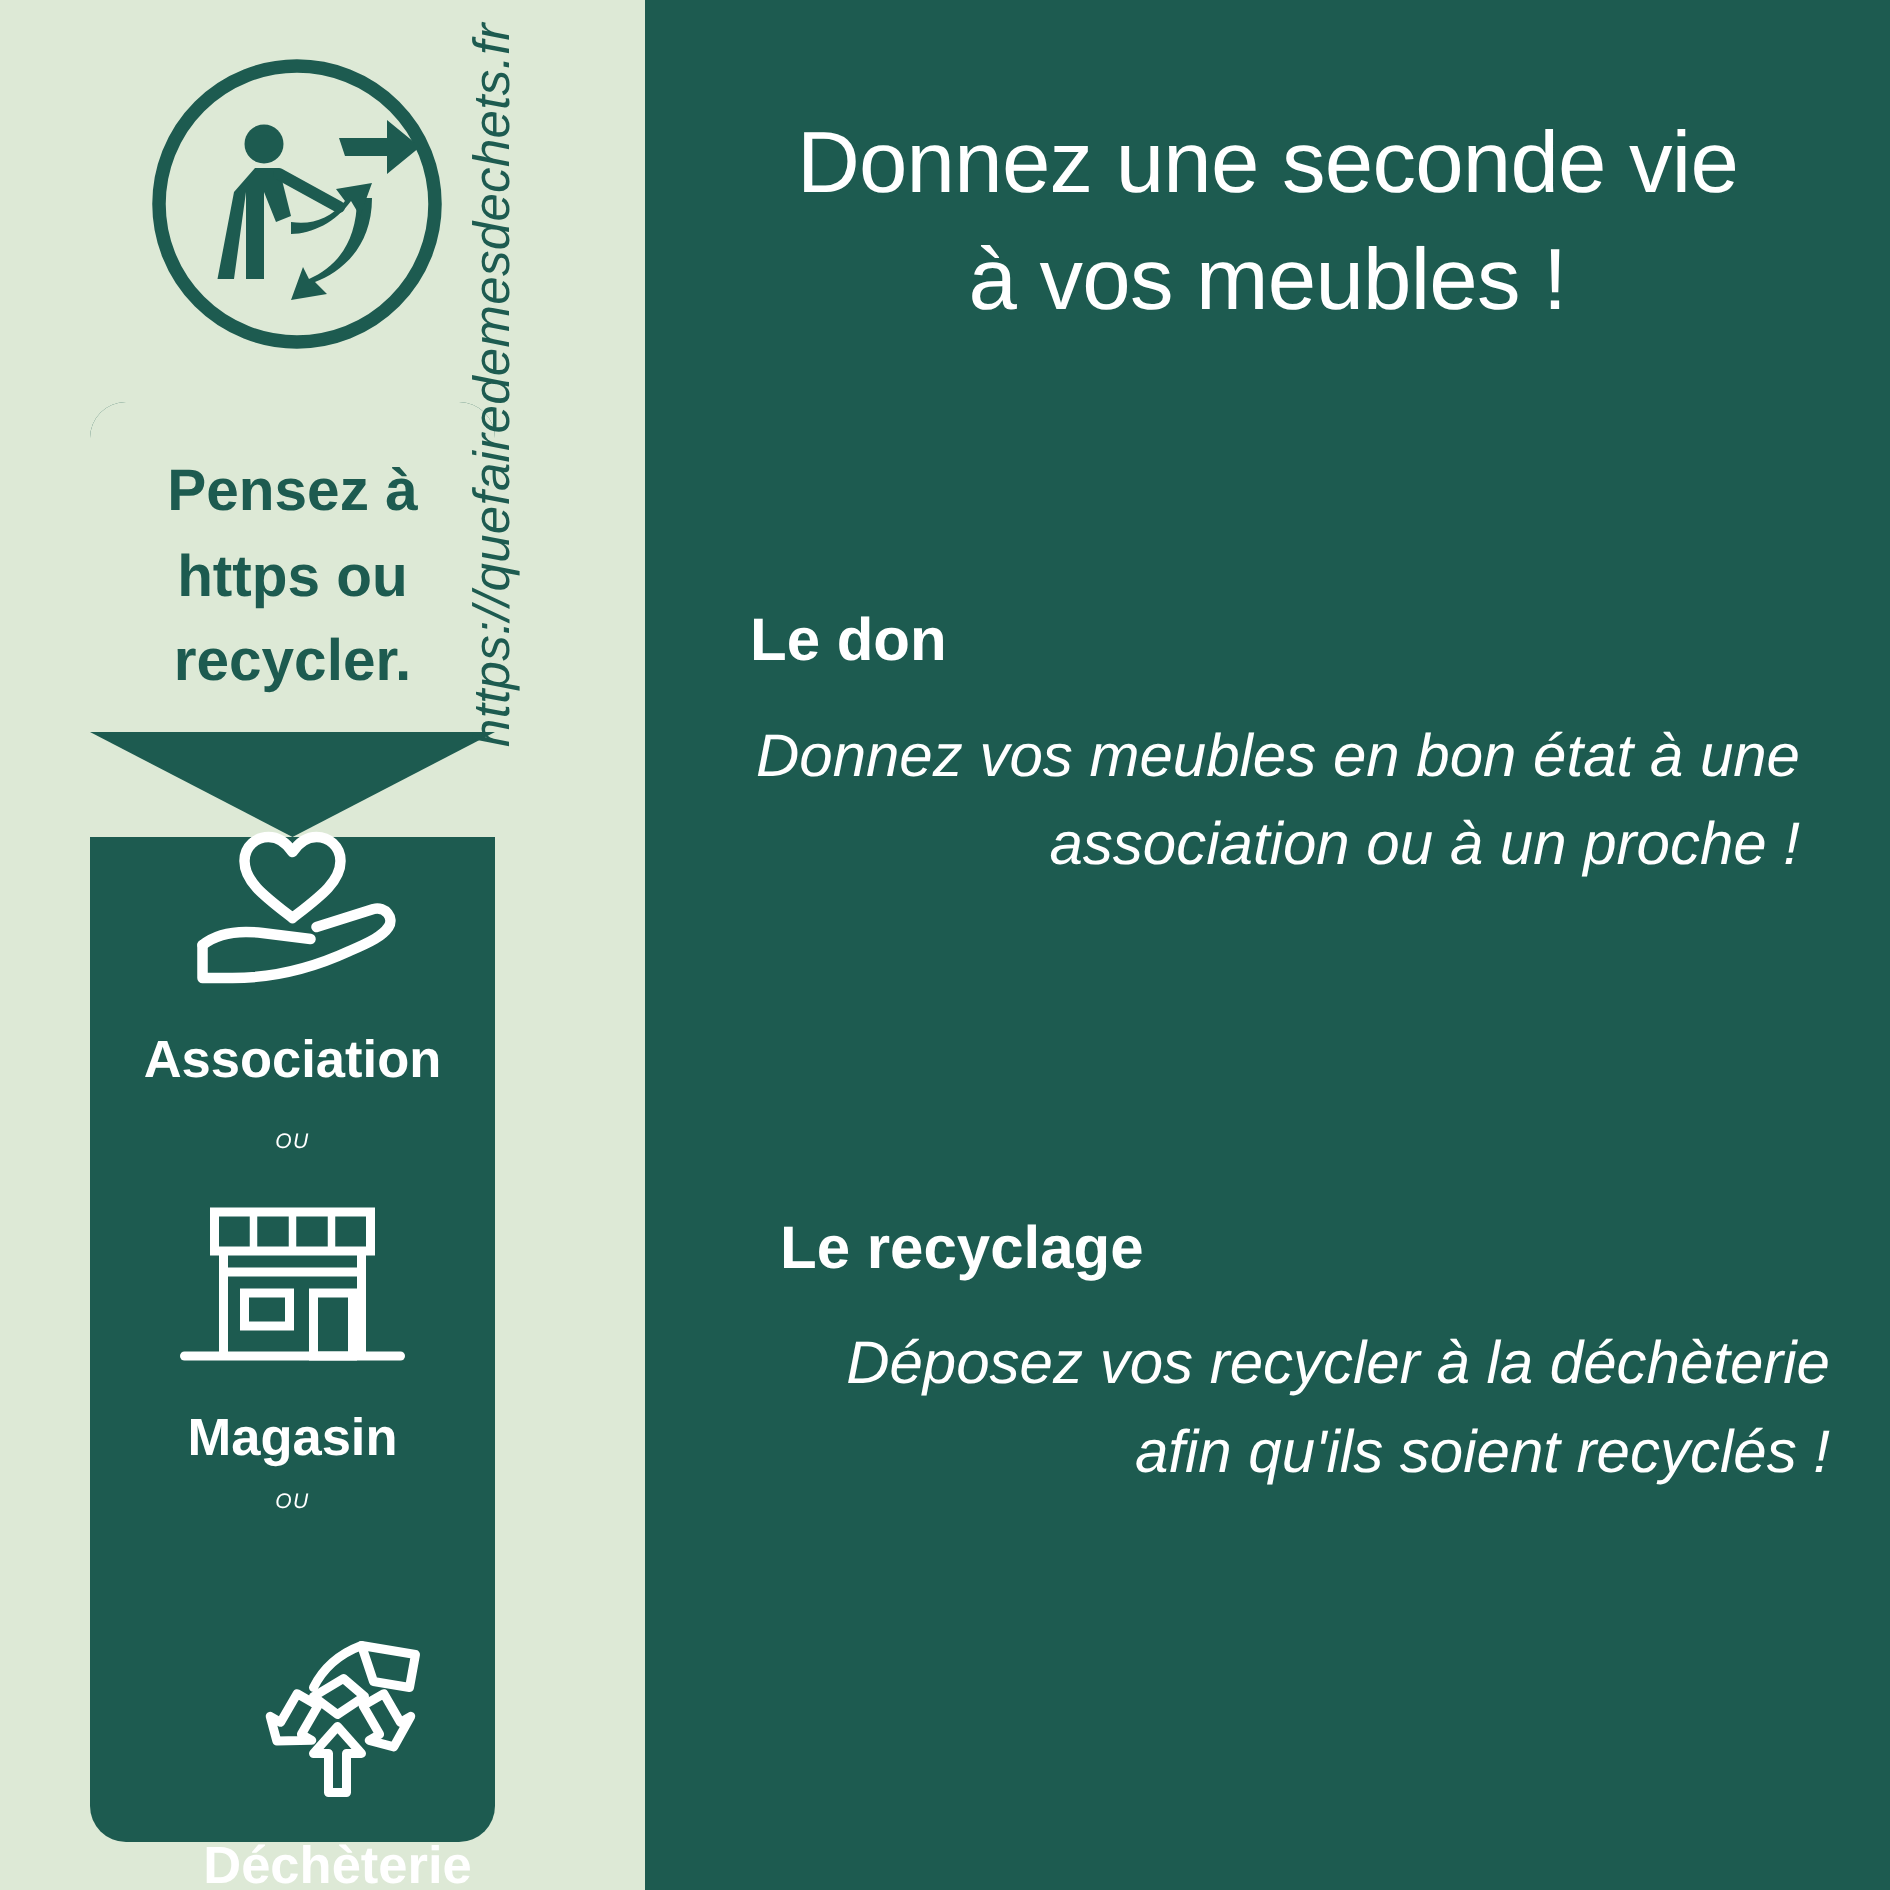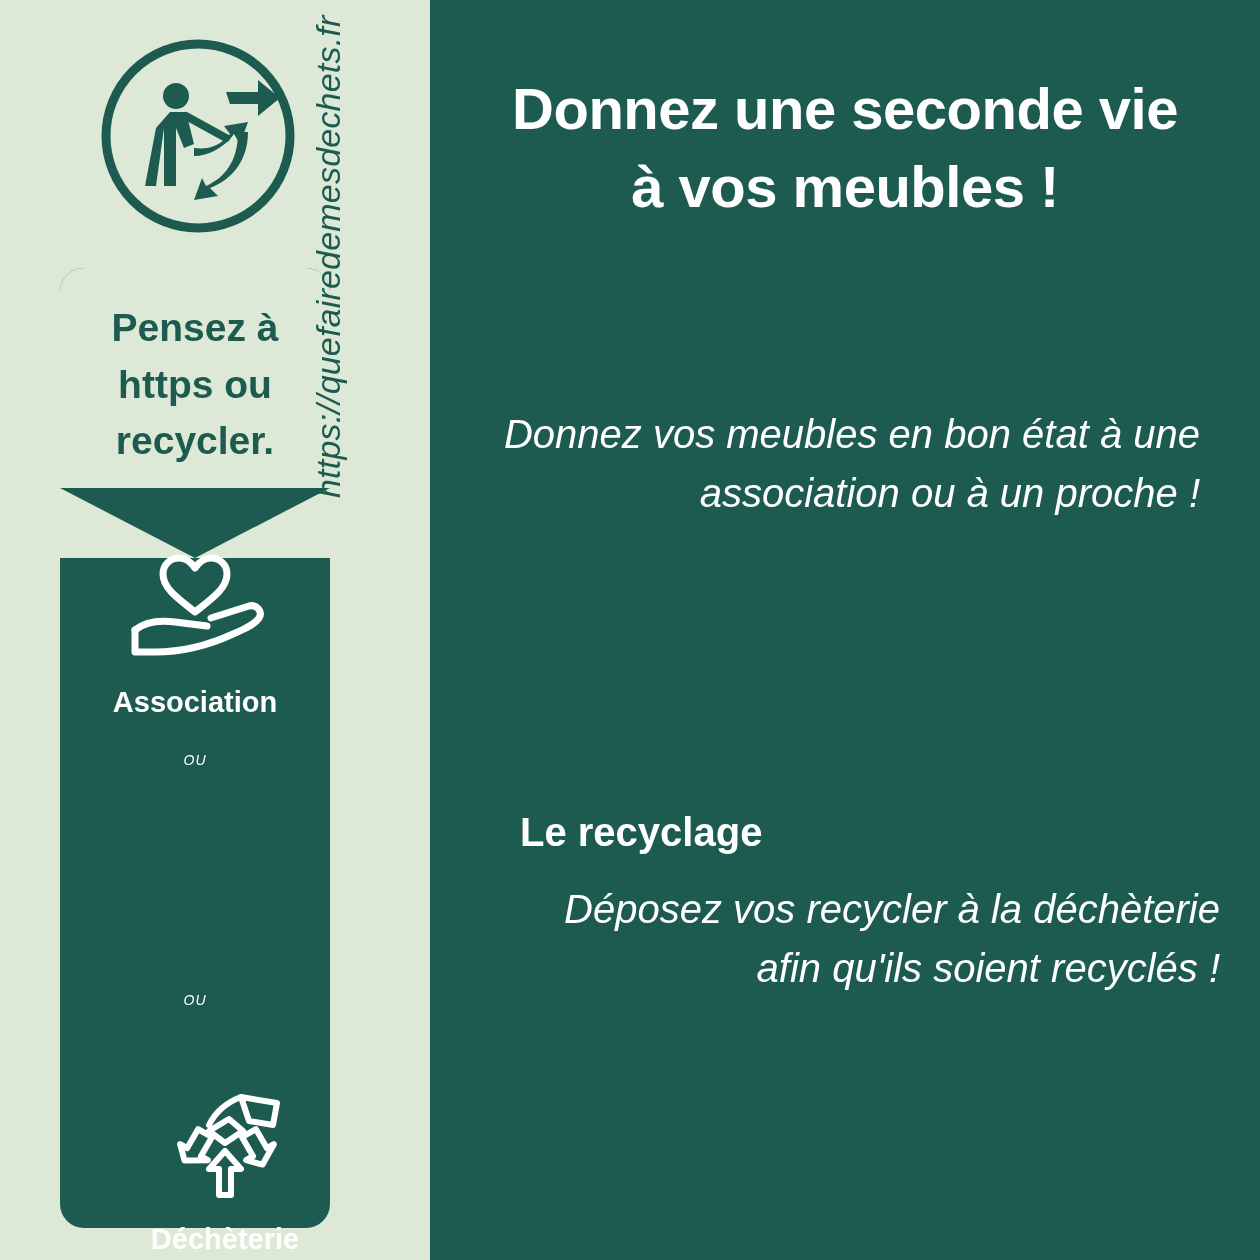--- a/index.html
+++ b/index.html
@@ -30,21 +30,21 @@
     background: #1d5b50;
   }
   .headline {
     position: absolute;
     left: 440px;
     top: 70px;
     width: 810px;
     text-align: center;
     color: #ffffff;
     font-size: 58px;
-    font-weight: bold;
+    font-weight: normal;
     line-height: 1.35;
     letter-spacing: -0.5px;
   }
   .headline .l1 { display: block; }
   .headline .l2 { display: block; }
 
   .section {
     position: absolute;
     left: 500px;
     width: 700px;
@@ -131,21 +131,21 @@
     width: 270px;
     text-align: center;
     color: #ffffff;
   }
   .step-icon {
     display: block;
     margin: 0 auto;
   }
   .step-label {
     display: block;
-    font-size: 29px;
+    font-size: 35px;
     font-weight: bold;
     margin-top: 14px;
   }
   .sep {
     position: absolute;
     left: 60px;
     width: 270px;
     text-align: center;
     color: #ffffff;
     font-size: 14px;
@@ -180,20 +180,21 @@
 <div class="poster">
 
   <div class="right-panel"></div>
 
   <div class="headline">
     <span class="l1">Donnez une seconde vie</span>
     <span class="l2">à vos meubles !</span>
   </div>
 
   <div class="section" id="section-don">
+    <p class="section-title">Le don</p>
     <p class="section-body">Donnez vos meubles en bon état à une association ou à un proche !</p>
   </div>
 
   <div class="section" id="section-recyclage">
     <p class="section-title">Le recyclage</p>
     <p class="section-body">Déposez vos recycler à la déchèterie afin qu'ils soient recyclés !</p>
   </div>
 
   <div class="left-col"></div>
 
@@ -226,20 +227,36 @@
         <path d="M80 64 C62 50 48 40 48 26 C48 16 56 10 64 10 C71 10 76 14 80 20 C84 14 89 10 96 10 C104 10 112 16 112 26 C112 40 98 50 80 64 Z" fill="none" stroke="#ffffff" stroke-width="7" stroke-linejoin="round"></path>
         <path d="M20 82 L20 104 L40 104 C66 104 92 98 118 86 C132 80 140 76 144 70 C148 64 142 56 134 58 L96 70" fill="none" stroke="#ffffff" stroke-width="7" stroke-linejoin="round" stroke-linecap="round"></path>
         <path d="M20 82 C30 74 44 72 60 74 L92 78" fill="none" stroke="#ffffff" stroke-width="7" stroke-linecap="round"></path>
       </svg>
     </span>
     <span class="step-label">Association</span>
   </div>
 
   <div class="sep" id="sep-1">OU</div>
 
+  <div class="step" id="step-magasin">
+    <span class="step-icon">
+      <svg width="180" height="120" viewBox="0 0 180 120" aria-hidden="true">
+        <rect x="38" y="8" width="104" height="26" fill="none" stroke="#ffffff" stroke-width="6"></rect>
+        <line x1="64" y1="8" x2="64" y2="34" stroke="#ffffff" stroke-width="5"></line>
+        <line x1="90" y1="8" x2="90" y2="34" stroke="#ffffff" stroke-width="5"></line>
+        <line x1="116" y1="8" x2="116" y2="34" stroke="#ffffff" stroke-width="5"></line>
+        <path d="M44 34 L44 104 M136 34 L136 104" stroke="#ffffff" stroke-width="6"></path>
+        <line x1="44" y1="48" x2="136" y2="48" stroke="#ffffff" stroke-width="6"></line>
+        <rect x="58" y="62" width="30" height="22" fill="none" stroke="#ffffff" stroke-width="6"></rect>
+        <rect x="104" y="62" width="26" height="42" fill="none" stroke="#ffffff" stroke-width="6"></rect>
+        <line x1="18" y1="104" x2="162" y2="104" stroke="#ffffff" stroke-width="6" stroke-linecap="round"></line>
+      </svg>
+    </span>
+    <span class="step-label">Magasin</span>
+  </div>
 
   <div class="sep" id="sep-2">OU</div>
 
   <div class="step" id="step-dechetterie">
     <span class="step-icon">
       <svg width="160" height="120" viewBox="0 0 160 120" aria-hidden="true">
         <path d="M96 12 L132 18 L128 40 L104 36 Z" fill="none" stroke="#ffffff" stroke-width="6" stroke-linejoin="round"></path>
         <path d="M96 12 C80 18 70 28 64 40" fill="none" stroke="#ffffff" stroke-width="6" stroke-linecap="round"></path>
         <path d="M84 34 L98 46 L80 58 L64 46 Z" fill="none" stroke="#ffffff" stroke-width="6" stroke-linejoin="round"></path>
 

